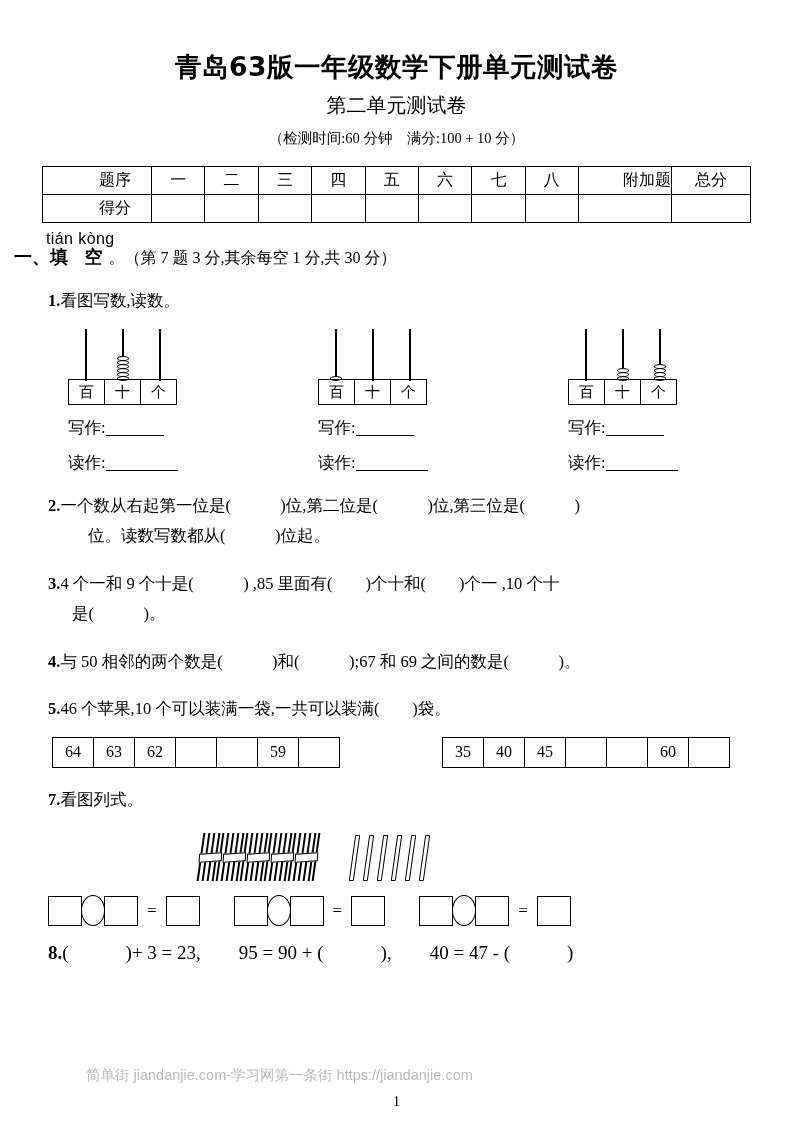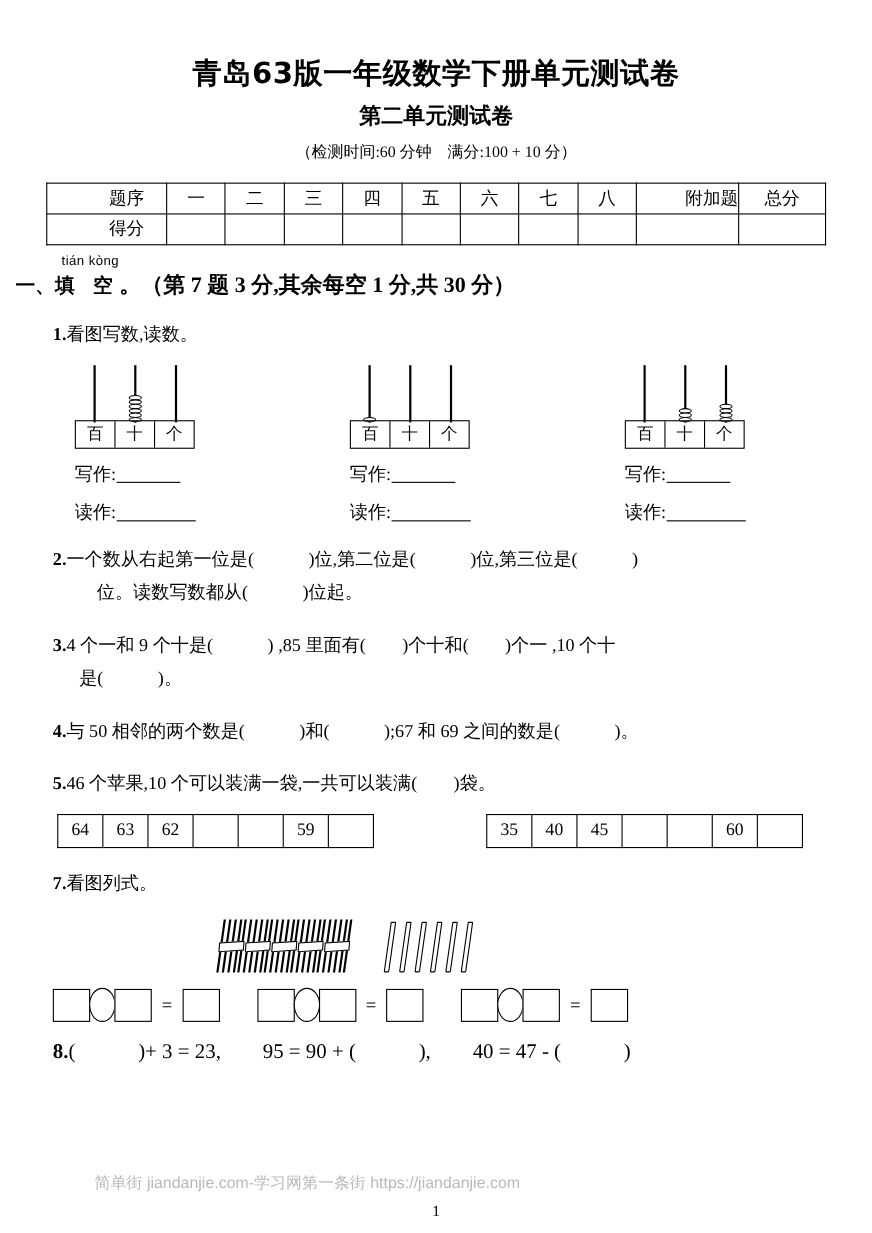--- a/index.html
+++ b/index.html
@@ -30,21 +30,21 @@
     font-weight: bold;
     font-size: 26.5px;
     letter-spacing: 0.5px;
     margin: 0;
     padding-top: 52px;
     line-height: 1.1;
   }
   .sub-title {
     text-align: center;
     font-family: "DejaVu Sans", "Liberation Sans", sans-serif;
-    font-weight: bold;
+    font-weight: normal;
     font-size: 20px;
     margin: 0;
     padding-top: 13px;
     line-height: 1.1;
   }
   .exam-meta {
     text-align: center;
     font-size: 14.5px;
     margin: 0;
     padding-top: 13px;
@@ -77,30 +77,30 @@
   .section-heading {
     position: relative;
     margin: 22px 0 0 14px;
     font-size: 18px;
     font-weight: bold;
     font-family: "Liberation Serif", serif;
     white-space: nowrap;
   }
   .section-heading .pinyin {
     position: absolute;
-    left: 42px;
+    left: 32px;
     top: -15px;
-    font-size: 12px;
+    font-size: 16px;
     font-weight: normal;
     font-family: "Liberation Sans", sans-serif;
     letter-spacing: 0.4px;
   }
   .section-heading .tail {
-    font-weight: bold;
-    font-size: 20px;
+    font-weight: normal;
+    font-size: 16px;
   }
   .section-heading .wordspace { letter-spacing: 6px; }
 
   
   .q {
     margin: 17px 0 0 48px;
     font-size: 16.5px;
     line-height: 1.85;
     font-family: "Liberation Serif", serif;
   }

